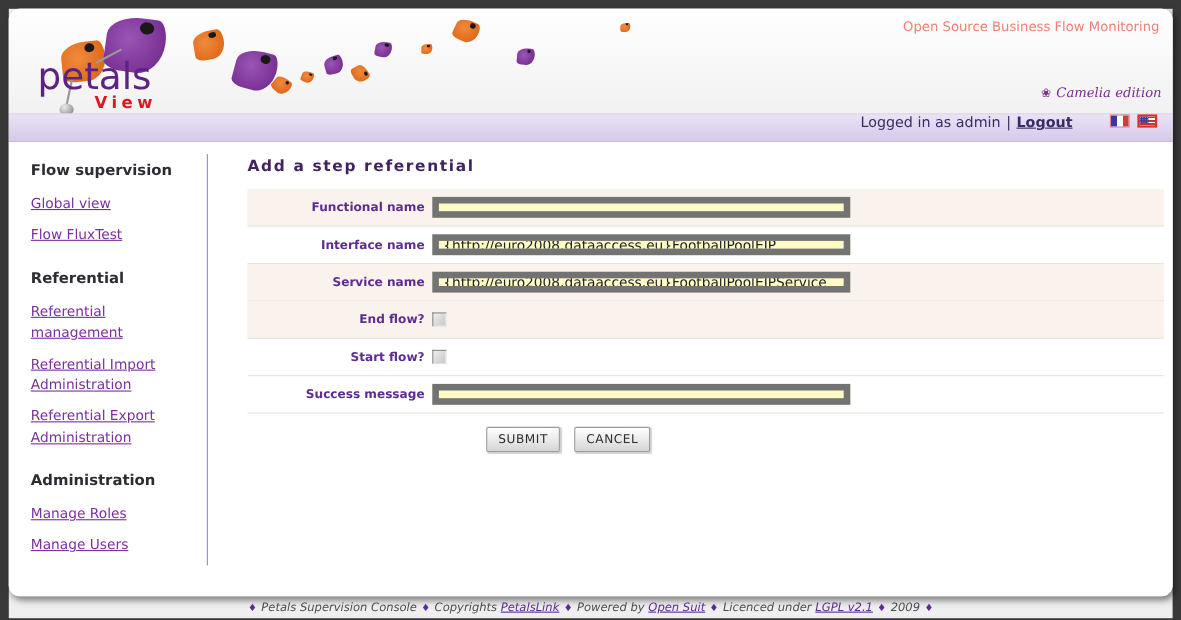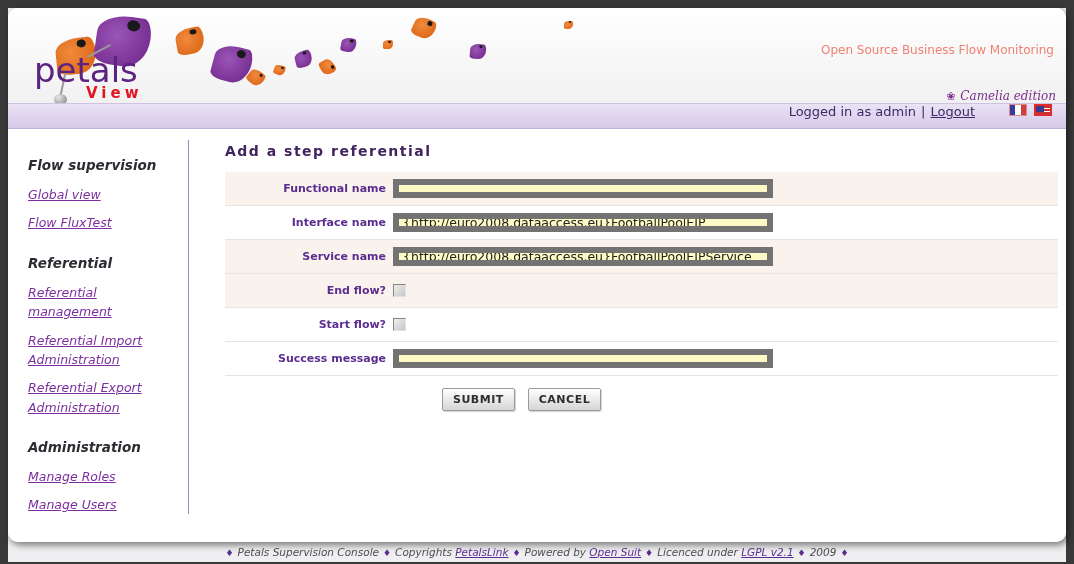--- a/index.html
+++ b/index.html
@@ -17,22 +17,22 @@
     position:relative; width:100%; height:534px;
     background:#ffffff; border-radius:10px;
     box-shadow:2px 3px 7px rgba(0,0,0,0.5);
   }
   
   .hdr {
     position:relative; height:95px; border-radius:10px 10px 0 0;
     background:linear-gradient(#ffffff, #f2f1f2);
     overflow:hidden;
   }
-  .tagline { position:absolute; top:9px; right:12px; color:#ef8073; font-size:12px;margin-top:26px; }
-  .edition { position:absolute; bottom:0; right:10px; color:#7b2d8e; font-size:12px;
+  .tagline { position:absolute; top:9px; right:12px; color:#ef8073; font-size:12px; }
+  .edition { position:absolute; bottom:12px; right:10px; color:#7b2d8e; font-size:12px;
              font-family:"DejaVu Serif", serif; font-style:italic; }
   .edition .fl { font-style:normal; font-size:11px; margin-right:1px; }
   
   .logo { position:absolute; left:20px; top:2px; width:160px; height:93px; }
   .logo .petal, .deco .petal { position:absolute; }
   .petal { display:block; position:absolute;
            border-radius:78% 22% 58% 42% / 48% 52% 78% 22%; }
   .petal.o { background:radial-gradient(circle at 38% 40%, #f republican08a3c, #d95f10); background:radial-gradient(circle at 38% 40%, #f08a3c, #d95f10); }
   .petal.p { background:radial-gradient(circle at 38% 40%, #9a55b5, #6d2387); }
   .petal::before { content:""; position:absolute; width:24%; height:22%;
@@ -44,58 +44,58 @@
                letter-spacing:0px; }
   .logo-sub  { position:absolute; left:58px; top:74px; font-size:15px; color:#e01622;
                font-weight:bold; letter-spacing:4px; }
   
   .userbar {
     height:26px; background:linear-gradient(#eae3f5, #d6c9e9);
     border-top:1px solid #cfc2e2; border-bottom:1px solid #c2b1d8;
     display:flex; justify-content:flex-end;
     padding-right:14px; font-size:13px; color:#3a2b66;
   }
-  .userbar a { color:#3a2b66; text-decoration:underline; cursor:pointer; }
+  .userbar a { color:#3a2b66; text-decoration:underline; cursor:pointer;font-weight:bold; }
   .userbar .sep { margin:0 5px; }
   .flags { display:flex; gap:7px; margin-left:34px; }
   .flag { width:18px; height:12px; cursor:pointer; position:relative; }
   .flag.fr { background:linear-gradient(to right, #39399b 0 33%, #ffffff 33% 66%, #cf3d3d 66%);
              border:1px solid #d98a8a; }
   .flag.us { background:repeating-linear-gradient(to bottom, #c23434 0 1.5px, #ffffff 1.5px 3px);
              border:2px solid #e02c2c; }
   .flag.us::before { content:""; position:absolute; left:0; top:0; width:8px; height:6px;
              background-color:#3a3a8c;
              background-image:radial-gradient(#fff 25%, transparent 26%);
              background-size:2px 2px; }
   
   .content { display:flex; height:413px; border-radius:0 0 10px 10px; background:#fff; }
   .divider { position:absolute; left:180px; top:132px; width:1px; height:374px;
              background:#a283c4; }
-  .sidebar { width:180px; padding:24px 10px 0 20px;font-style:italic; }
+  .sidebar { width:180px; padding:14px 10px 0 20px; }
   .side-h { font-size:13.5px; font-weight:bold; color:#2f2b33; margin:22px 0 12px; }
   .side-h:first-child { margin-top:4px; }
   .sidebar a { display:block; color:#7b2f9e; font-size:12.5px; line-height:1.55;
                text-decoration:underline; margin-bottom:9px; cursor:pointer; }
   .main { flex:1; padding:14px 8px 0 13px;margin-left:24px; }
   .title { font-size:14px; font-weight:bold; color:#41235f; letter-spacing:1.5px;
            margin-bottom:13px; }
   .frm { width:100%; }
   .row { height:34px; display:flex; align-items:center; border-bottom:1px solid #e9e4e0; }
   .row.alt { background:#f9f2ed; }
   .row label { width:168px; text-align:right; padding-right:7px; font-size:11px;
                font-weight:bold; color:#5c2d91; flex:none; }
   .ti { width:380px; height:19px; border:6px solid #737373; font-size:12.5px;
         padding:1px 4px; font-family:"DejaVu Sans", sans-serif; color:#222;
         background:#fdfac5; outline:none; }
   .ti.white { background:#ffffff; }
   .cb { width:13px; height:13px; background:linear-gradient(135deg,#efefef,#c6c6c6);
         border:1px solid #858585; border-right-color:#e2e2e2; border-bottom-color:#e2e2e2;
         cursor:pointer; display:inline-block; }
   .btnrow { margin:12px 0 0 217px; display:flex; gap:13px; }
-  .btn { font-family:"DejaVu Sans", sans-serif; font-size:11px; font-weight:bold;
+  .btn { font-family:"DejaVu Sans", sans-serif; font-size:11px; font-weight:normal;
          color:#2e2e2e; background:linear-gradient(#ffffff,#d5d5d5); border:1px solid #9a9a9a;
          padding:4px 10px; border-radius:2px; letter-spacing:0.5px; cursor:pointer;
          box-shadow:1px 1px 1px rgba(0,0,0,0.18); }
   
   .foot { height:20px; line-height:20px; text-align:center; font-size:10.5px;
           font-style:italic; color:#4e4e52; }
   .foot .dia { color:#5c2d91; margin:0 4px; font-style:normal; font-size:9px; }
   .foot a { color:#5c2d91; text-decoration:underline; cursor:pointer; }
 </style>
 </head>

